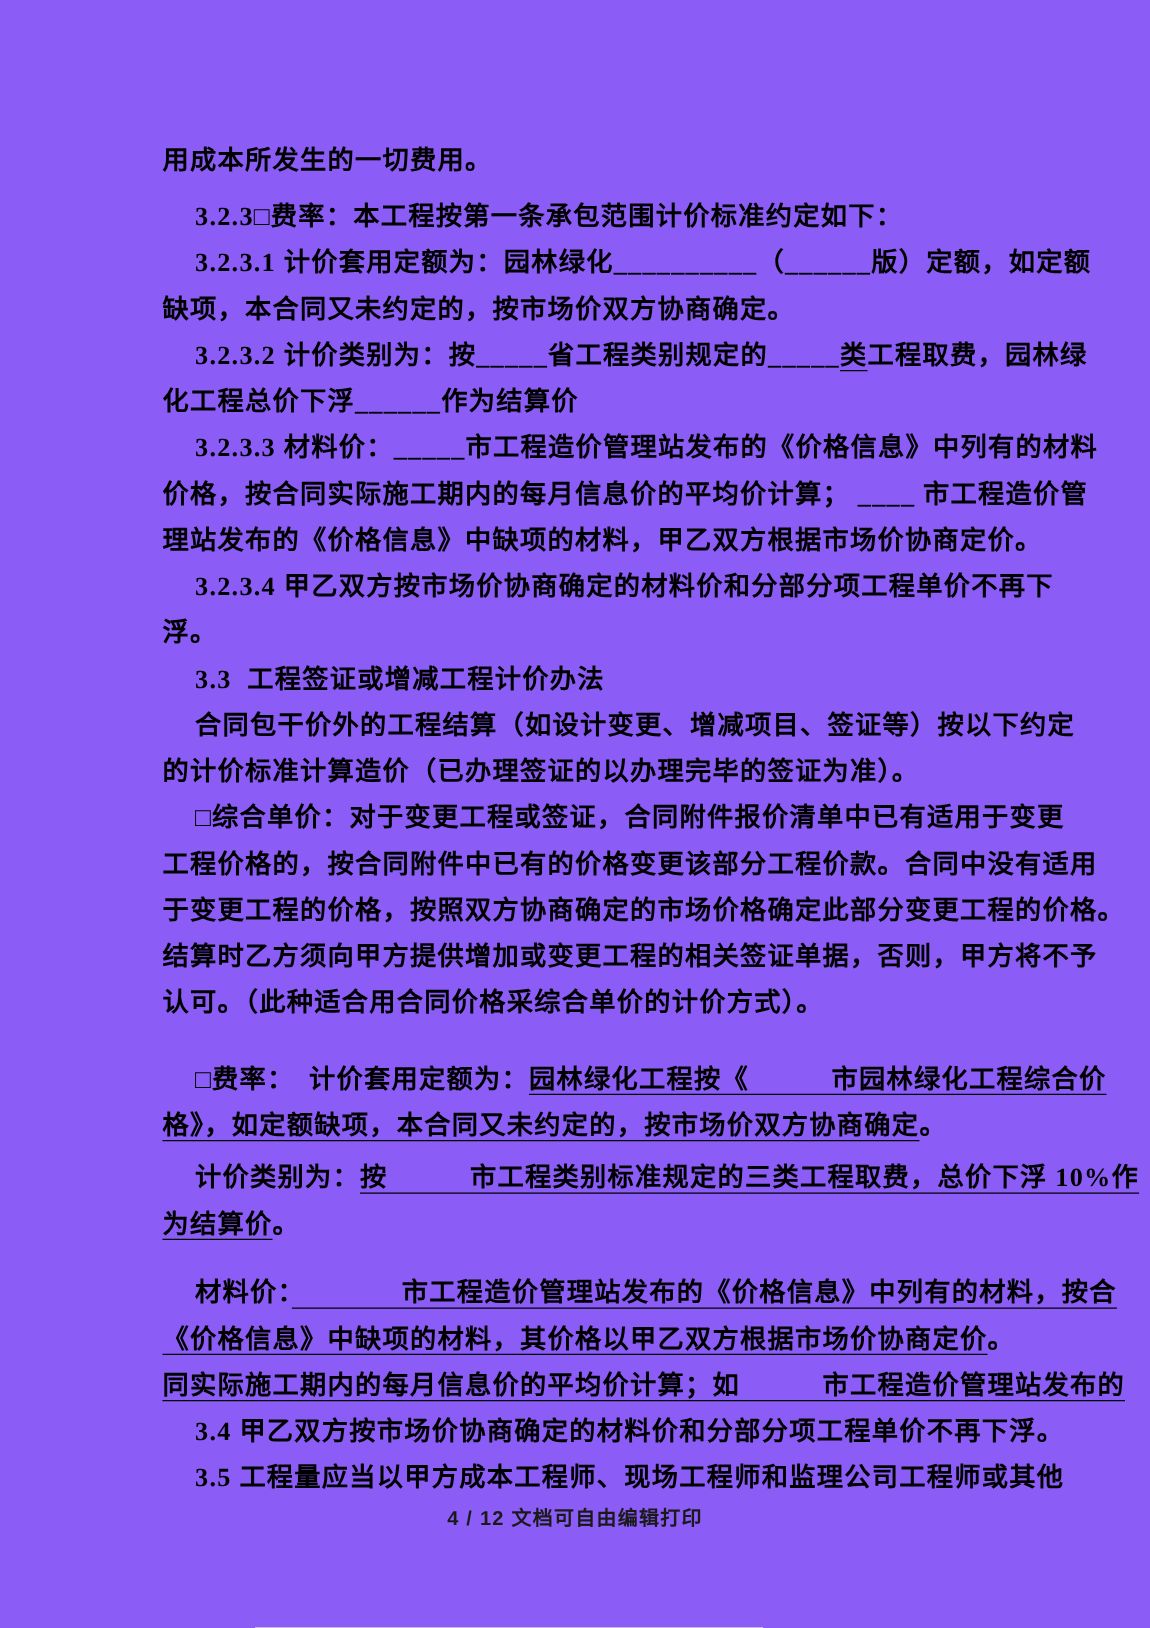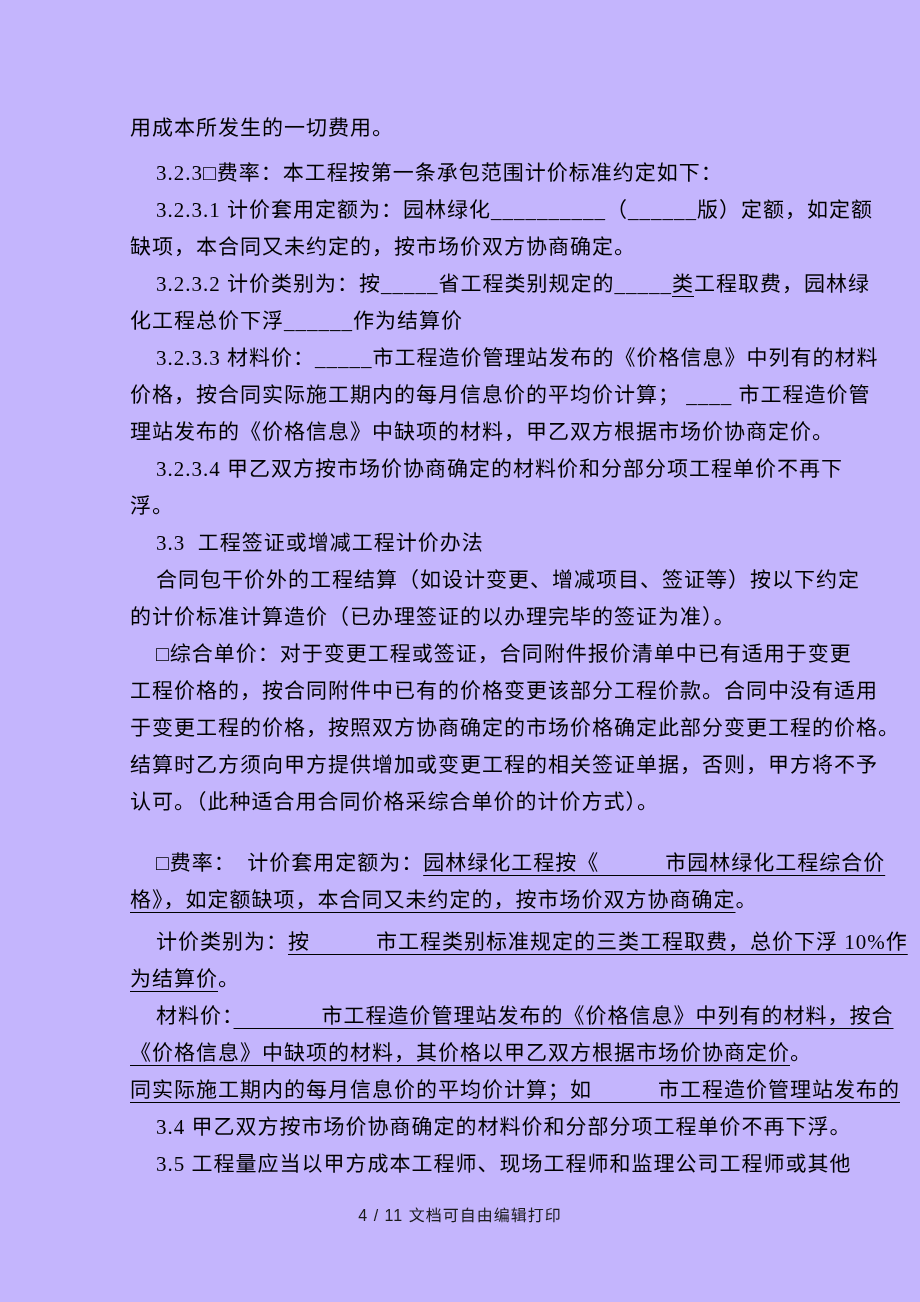--- a/index.html
+++ b/index.html
@@ -4,22 +4,23 @@
 <style>
   html, body {
     margin: 0;
     padding: 0;
     background: #ffffff;
   }
   .page {
     position: relative;
     width: 920px;
     height: 1302px;
-    background: #c4b5fd;
+    background: #8b5cf6;
     overflow: hidden;
+    font-weight: bold;
   }
   .content {
     position: absolute;
     left: 130px;
     top: 110px;
     width: 760px;
   }
   .doc-line {
     font-family: "Liberation Serif", "DejaVu Serif", serif;
     font-size: 21px;
@@ -71,22 +72,22 @@
       <div class="doc-line"><span class="run">的计价标准计算造价（已办理签证的以办理完毕的签证为准）。</span></div>
       <div class="doc-line indent"><span class="run">□综合单价：对于变更工程或签证，合同附件报价清单中已有适用于变更</span></div>
       <div class="doc-line"><span class="run">工程价格的，按合同附件中已有的价格变更该部分工程价款。合同中没有适用</span></div>
       <div class="doc-line"><span class="run">于变更工程的价格，按照双方协商确定的市场价格确定此部分变更工程的价格。</span></div>
       <div class="doc-line"><span class="run">结算时乙方须向甲方提供增加或变更工程的相关签证单据，否则，甲方将不予</span></div>
       <div class="doc-line"><span class="run">认可。（此种适合用合同价格采综合单价的计价方式）。</span></div>
       <div class="doc-line indent" style="margin-top: 24px;"><span class="run">□费率：　计价套用定额为：</span><span class="run-u">园林绿化工程按《　　　市园林绿化工程综合价</span></div>
       <div class="doc-line"><span class="run-u">格》，如定额缺项，本合同又未约定的，按市场价双方协商确定</span><span class="run">。</span></div>
       <div class="doc-line indent" style="margin-top: 5px;"><span class="run">计价类别为：</span><span class="run-u">按　　　市工程类别标准规定的三类工程取费，总价下浮 10%作</span></div>
       <div class="doc-line"><span class="run-u">为结算价</span><span class="run">。</span></div>
-      <div class="doc-line indent" style=""><span class="run">材料价：</span><span class="run-u">　　　　市工程造价管理站发布的《价格信息》中列有的材料，按合</span></div>
+      <div class="doc-line indent" style="margin-top: 18px;"><span class="run">材料价：</span><span class="run-u">　　　　市工程造价管理站发布的《价格信息》中列有的材料，按合</span></div>
       <div class="doc-line"><span class="run-u">《价格信息》中缺项的材料，其价格以甲乙双方根据市场价协商定价</span><span class="run">。</span></div>
       <div class="doc-line"><span class="run-u">同实际施工期内的每月信息价的平均价计算；如　　　市工程造价管理站发布的</span></div>
       <div class="doc-line indent"><span class="run">3.4 甲乙双方按市场价协商确定的材料价和分部分项工程单价不再下浮。</span></div>
       <div class="doc-line indent"><span class="run">3.5 工程量应当以甲方成本工程师、现场工程师和监理公司工程师或其他</span></div>
     </div>
   <div class="footer">
-    <span>4 / 11 文档可自由编辑打印</span>
+    <span>4 / 12 文档可自由编辑打印</span>
   </div>
 </div>
 
 </body></html>

